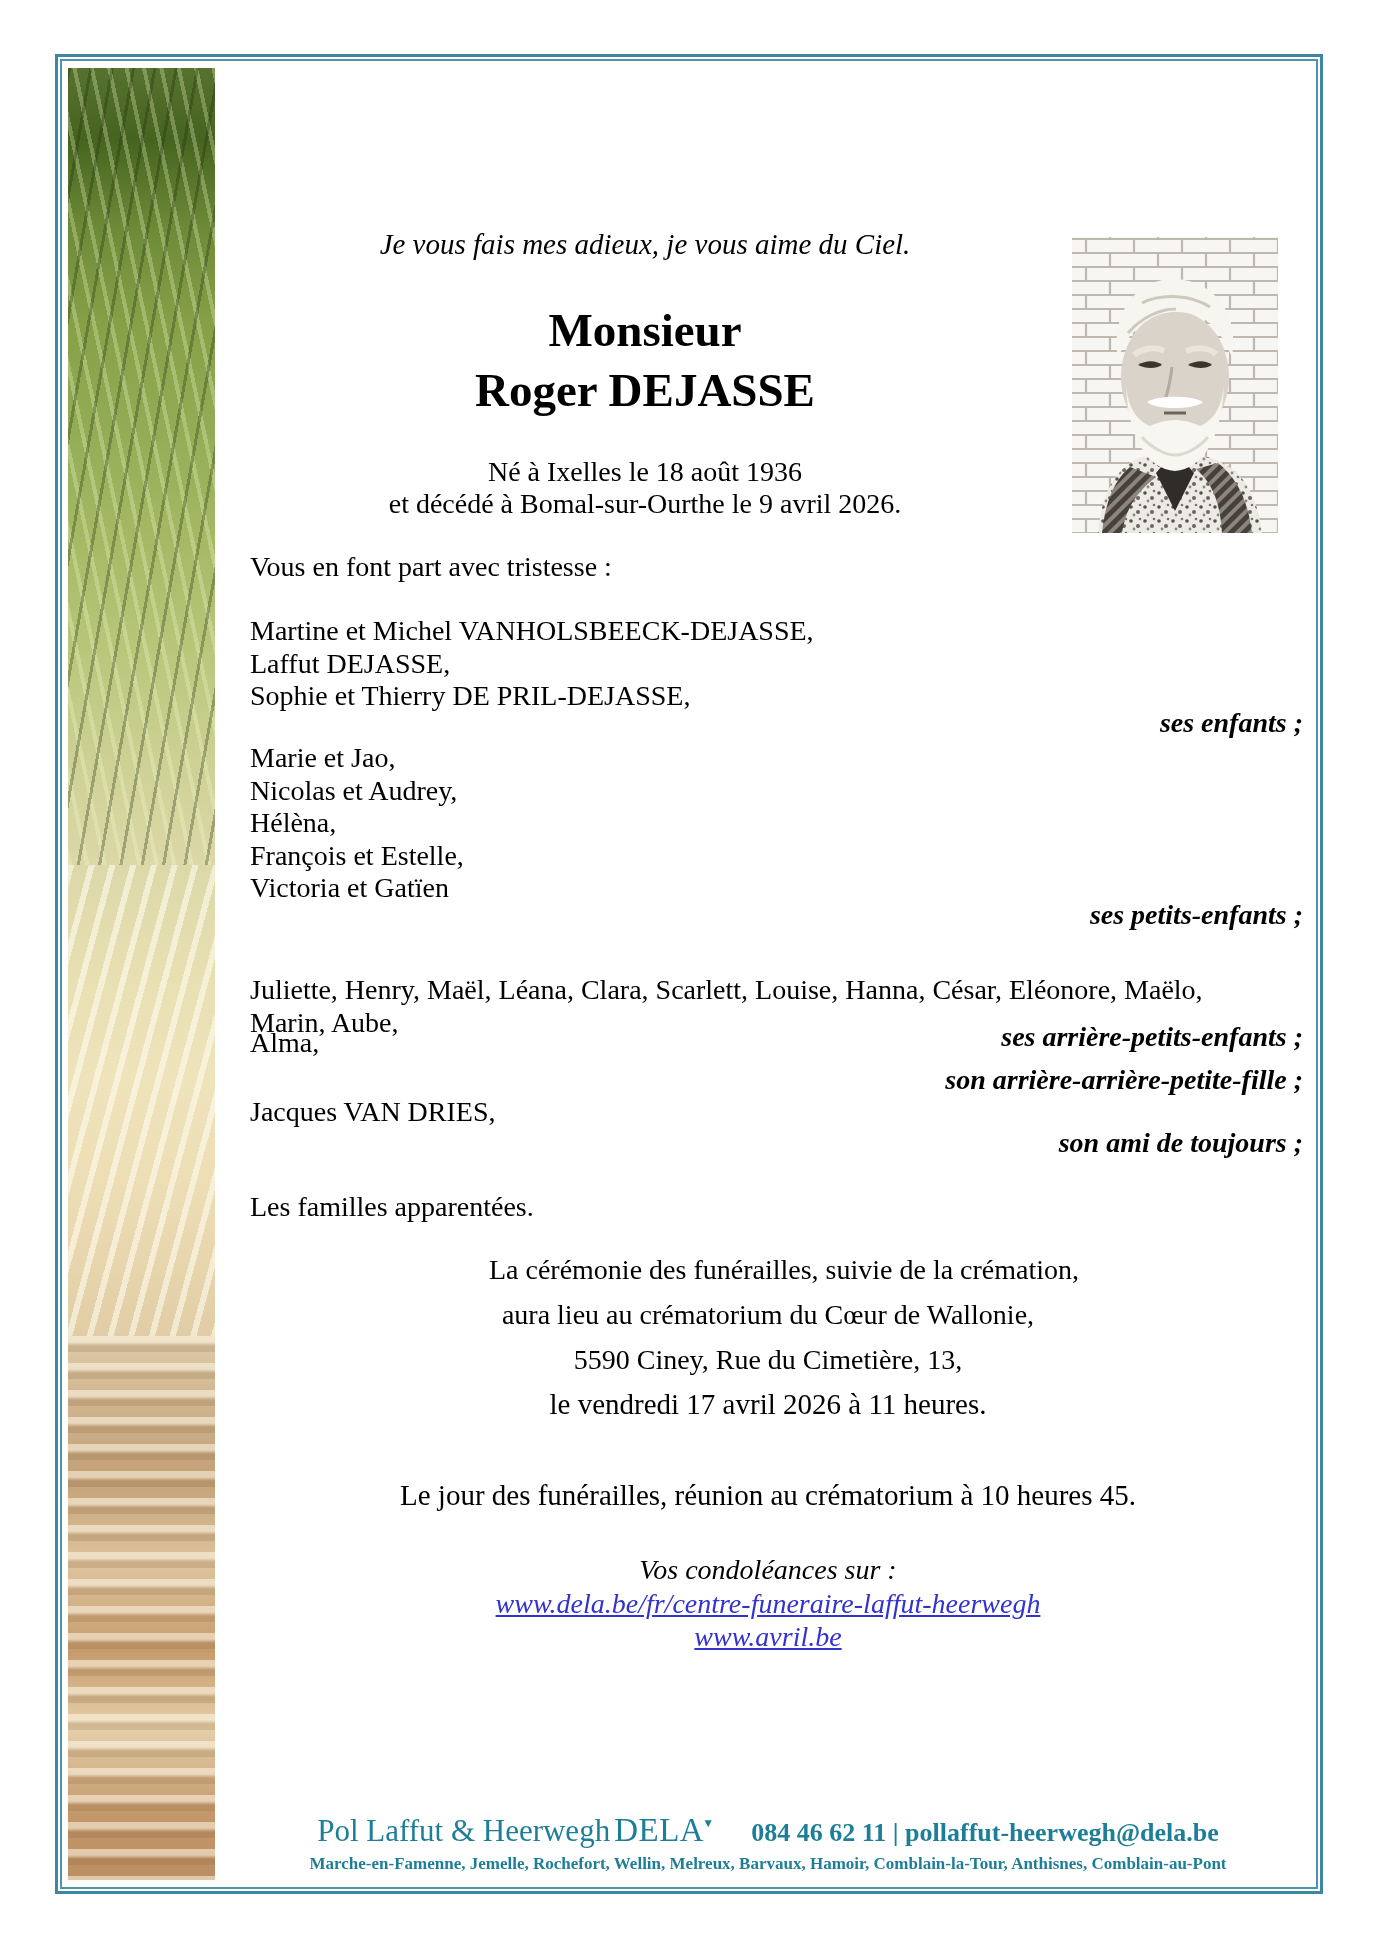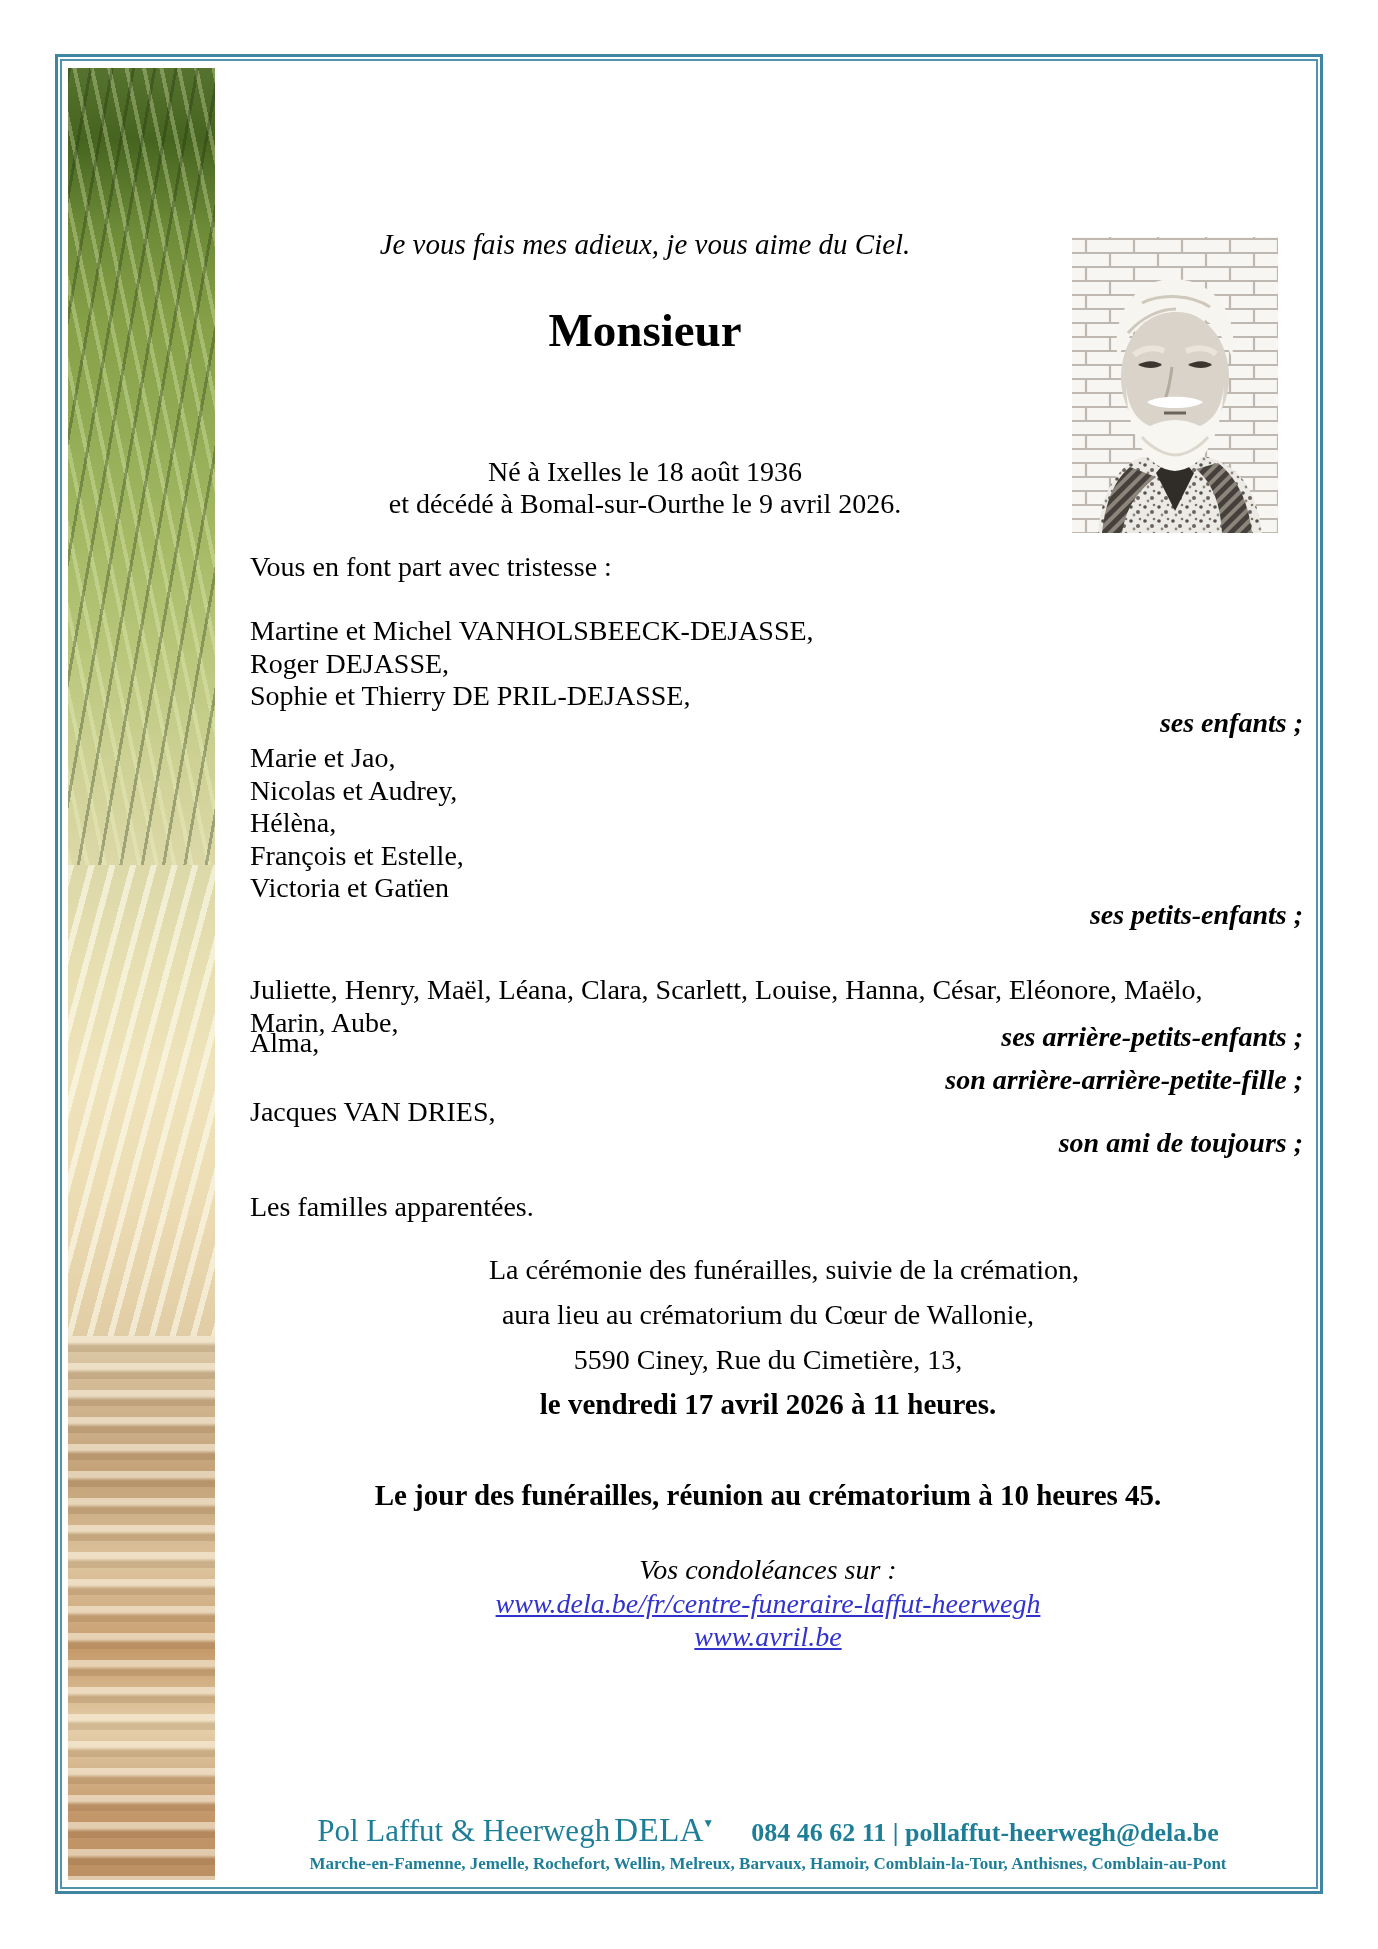--- a/index.html
+++ b/index.html
@@ -35,21 +35,21 @@
   .portrait svg{display:block;width:100%;height:100%;}
   .cblk{position:absolute;left:215px;width:860px;text-align:center;}
   .wblk{position:absolute;left:215px;width:1106px;text-align:center;}
   .lblk{position:absolute;left:250px;text-align:left;}
   .rblk{position:absolute;left:215px;width:1060px;text-align:right;}
   .t-quote{font-size:29px;font-style:italic;}
   .t-title{font-size:47px;font-weight:bold;line-height:60px;}
   .t-body{font-size:28px;}
   .t-lines{font-size:28px;line-height:32.5px;}
   .t-label{font-size:28px;font-weight:bold;font-style:italic;padding-left:28px;}
-  .t-bold{font-size:29px;font-weight:bold;}
+  .t-bold{font-size:29px;font-weight:normal;}
   .t-ital{font-size:28px;font-style:italic;}
   .t-link{font-size:28px;font-style:italic;color:#3232cf;text-decoration:underline;cursor:pointer;}
   
   .f-teal{color:#1e7e98;}
   .f-logo{font-size:31px;}
   .f-brand{font-size:33px;font-weight:normal;letter-spacing:.5px;}
   .f-mark{font-size:12px;vertical-align:14px;margin:0 -2px;}
   .f-contact{font-size:26px;font-weight:bold;margin-left:30px;}
   .f-towns{font-size:17px;font-weight:bold;}
 </style>
@@ -102,29 +102,30 @@
     <path d="M54 148 C56 202 76 232 103 234 C130 232 150 202 152 148 C150 172 140 184 128 189 C112 181 94 181 78 189 C66 184 56 172 54 148 Z" fill="#f8f6f1"></path>
     <path d="M75 165 C86 158 120 158 131 165 C122 173 84 173 75 165 Z" fill="#ffffff"></path>
     <path d="M92 176 H114" stroke="#6b6458" stroke-width="3"></path>
     <path d="M70 200 C80 212 95 218 103 218 M136 200 C126 212 112 218 103 218" stroke="#ddd8cd" stroke-width="3" fill="none"></path>
   </svg>
 </div>
 
 <div class="cblk t-quote" style="top:228px;">Je vous fais mes adieux, je vous aime du Ciel.</div>
 <div class="cblk t-title" style="top:300px;">
   <div>Monsieur</div>
+  <div>Roger DEJASSE</div>
 </div>
 <div class="cblk t-body" style="top:456px;">Né à Ixelles le 18 août 1936</div>
 <div class="cblk t-body" style="top:488px;">et décédé à Bomal-sur-Ourthe le 9 avril 2026.</div>
 
 <div class="lblk t-body" style="top:551px;">Vous en font part avec tristesse :</div>
 
 <div class="lblk t-lines" style="top:615px;">
   <div>Martine et Michel VANHOLSBEECK-DEJASSE,</div>
-  <div>Roger DEJASSE,</div>
+  <div>Laffut DEJASSE,</div>
   <div>Sophie et Thierry DE PRIL-DEJASSE,</div>
 </div>
 <div class="rblk t-label" style="top:707px;">ses enfants ;</div>
 
 <div class="lblk t-lines" style="top:742px;">
   <div>Marie et Jao,</div>
   <div>Nicolas et Audrey,</div>
   <div>Hélèna,</div>
   <div>François et Estelle,</div>
   <div>Victoria et Gatïen</div>

